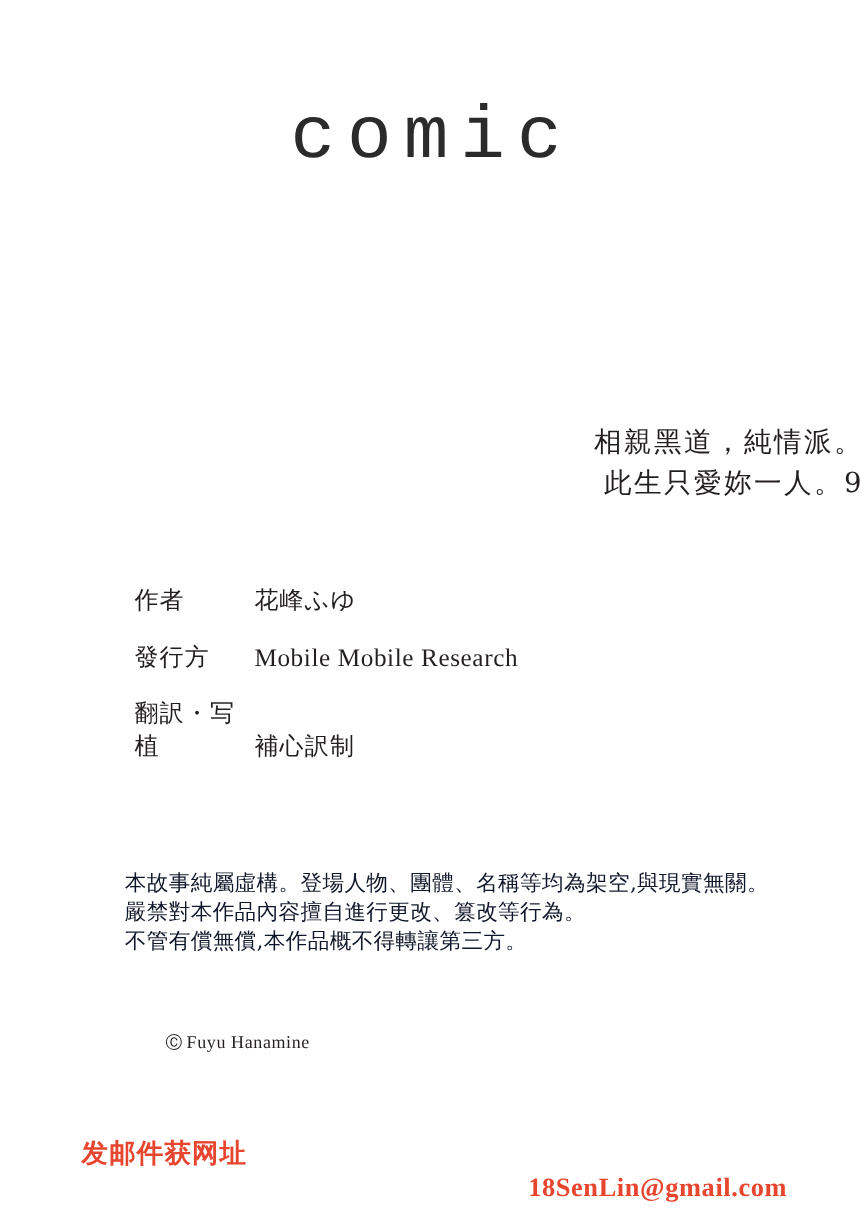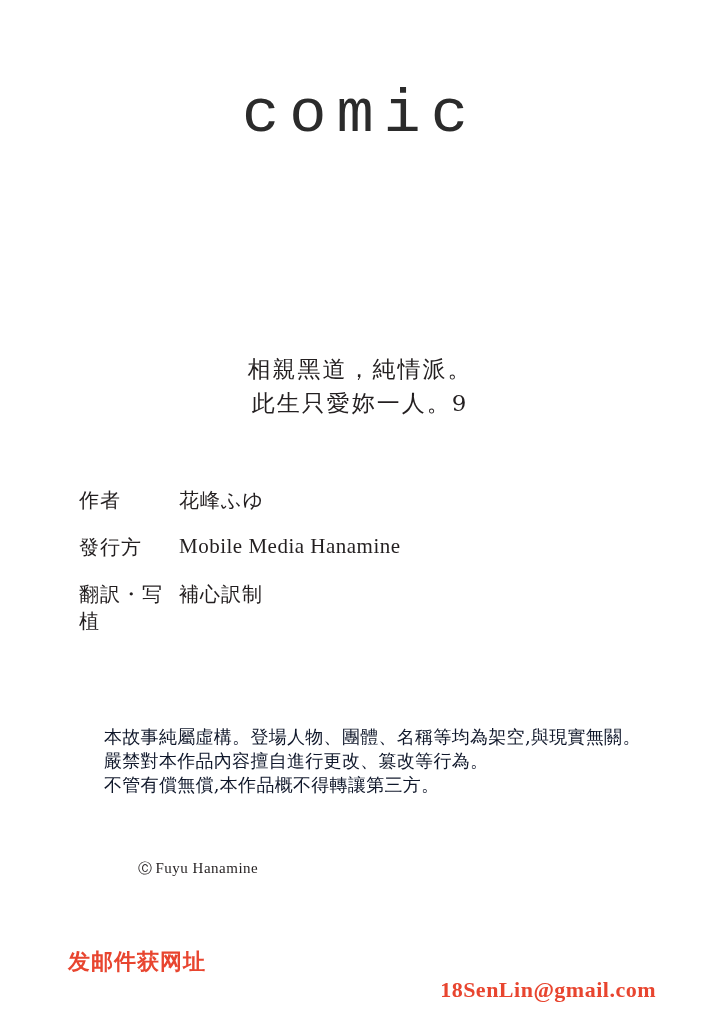--- a/index.html
+++ b/index.html
@@ -48,43 +48,43 @@
     color: #2b2b2b;
     font-weight: 400;
   }
 
   
   .title-block {
     position: absolute;
     top: 352px;
     left: 0;
     width: 720px;
-    text-align: center;
+    text-align: right;
   }
   .title-line {
     font-family: "DejaVu Serif", serif;
     font-size: 23px;
     line-height: 34px;
     letter-spacing: 2px;
     color: #231f20;
   }
 
   
   .credits {
     position: absolute;
     top: 487px;
     left: 0;
     width: 720px;
   }
   .credit-row {
     display: flex;
     justify-content: flex-start;
-    align-items: flex-start;
+    align-items: flex-end;
     margin-bottom: 20px;
-    padding-left: 79px;
+    padding-left: 112px;
   }
   .credit-label {
     font-family: "DejaVu Serif", serif;
     font-size: 20px;
     letter-spacing: 1px;
     color: #231f20;
     width: 100px;
     flex: 0 0 auto;
   }
   .credit-value {
@@ -172,21 +172,21 @@
     <div class="title-line">此生只愛妳一人。9</div>
   </div>
 
   <div class="credits">
     <div class="credit-row">
       <div class="credit-label">作者</div>
       <div class="credit-value">花峰ふゆ</div>
     </div>
     <div class="credit-row">
       <div class="credit-label">發行方</div>
-      <div class="credit-value latin">Mobile Media Hanamine</div>
+      <div class="credit-value latin">Mobile Mobile Research</div>
     </div>
     <div class="credit-row">
       <div class="credit-label">翻訳・写植</div>
       <div class="credit-value">補心訳制</div>
     </div>
   </div>
 
   <div class="disclaimer">
     <p>本故事純屬虛構。登場人物、團體、名稱等均為架空,與現實無關。</p>
     <p>嚴禁對本作品內容擅自進行更改、篡改等行為。</p>

